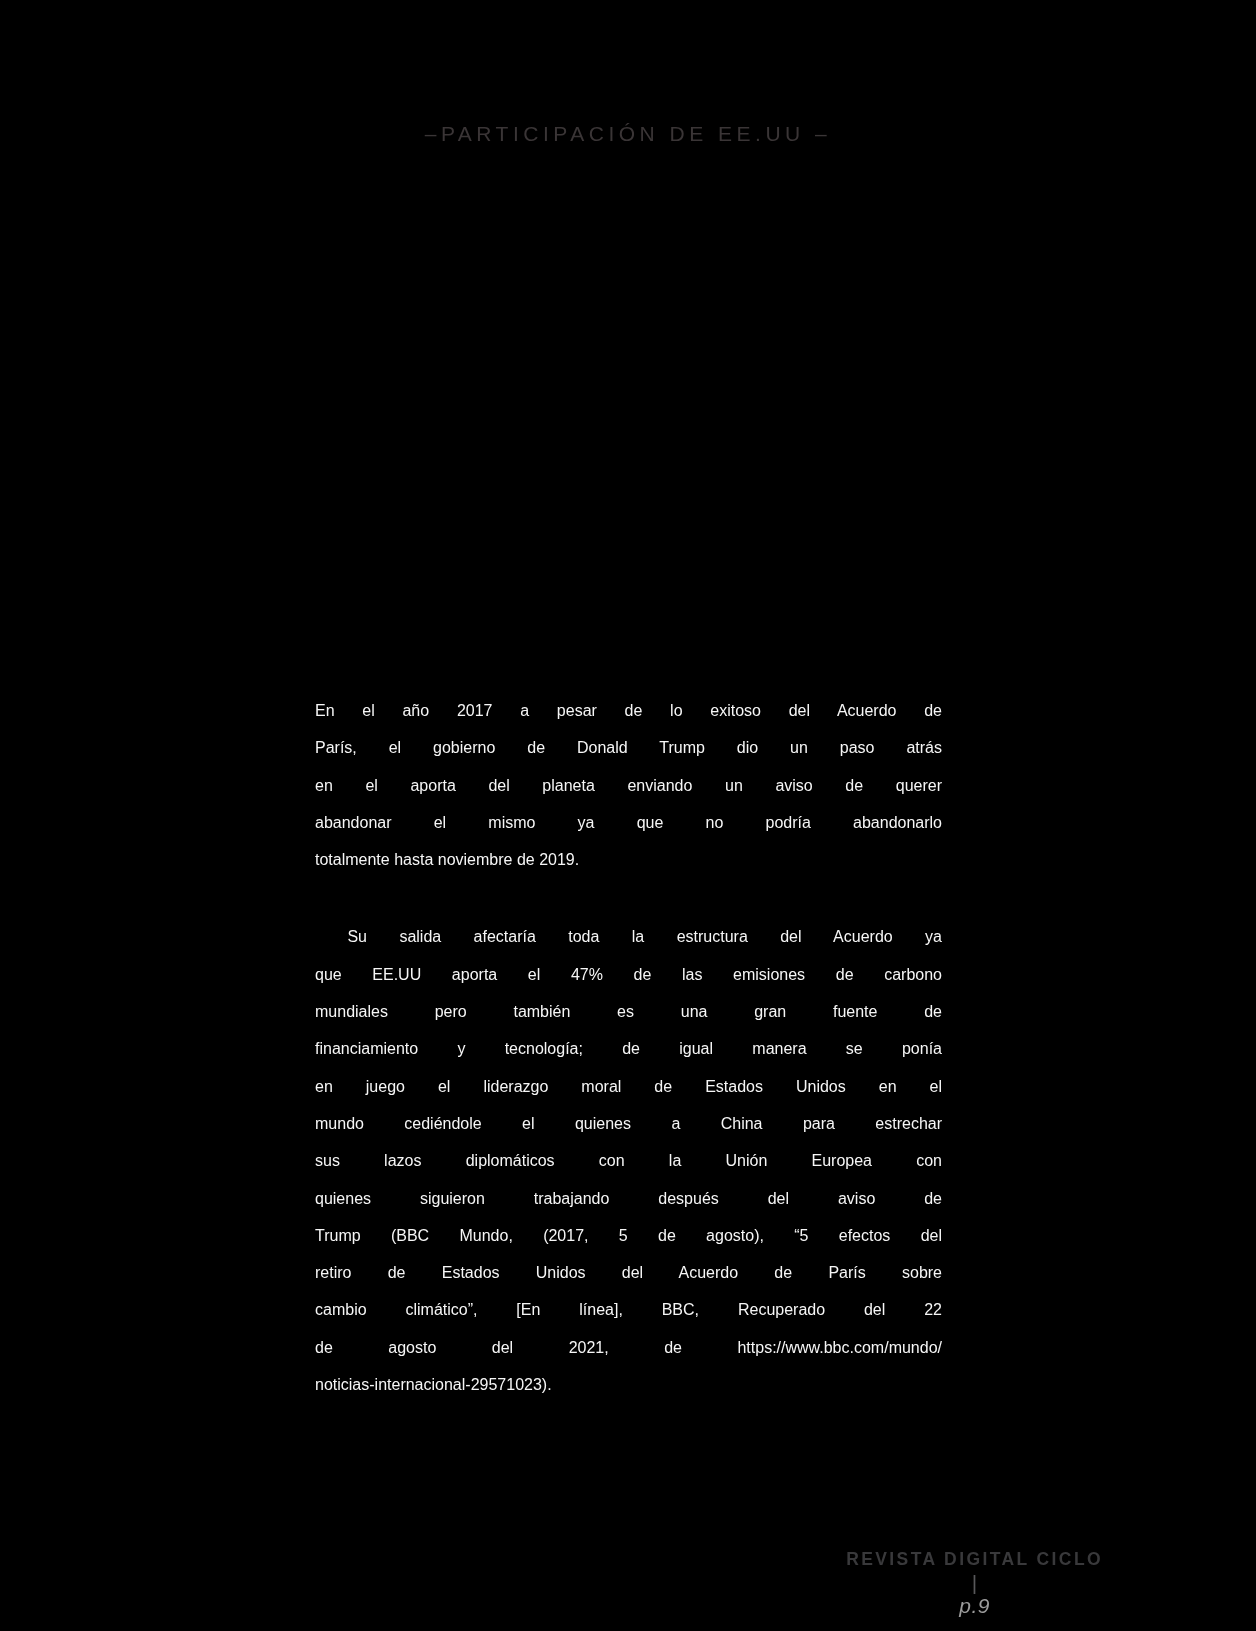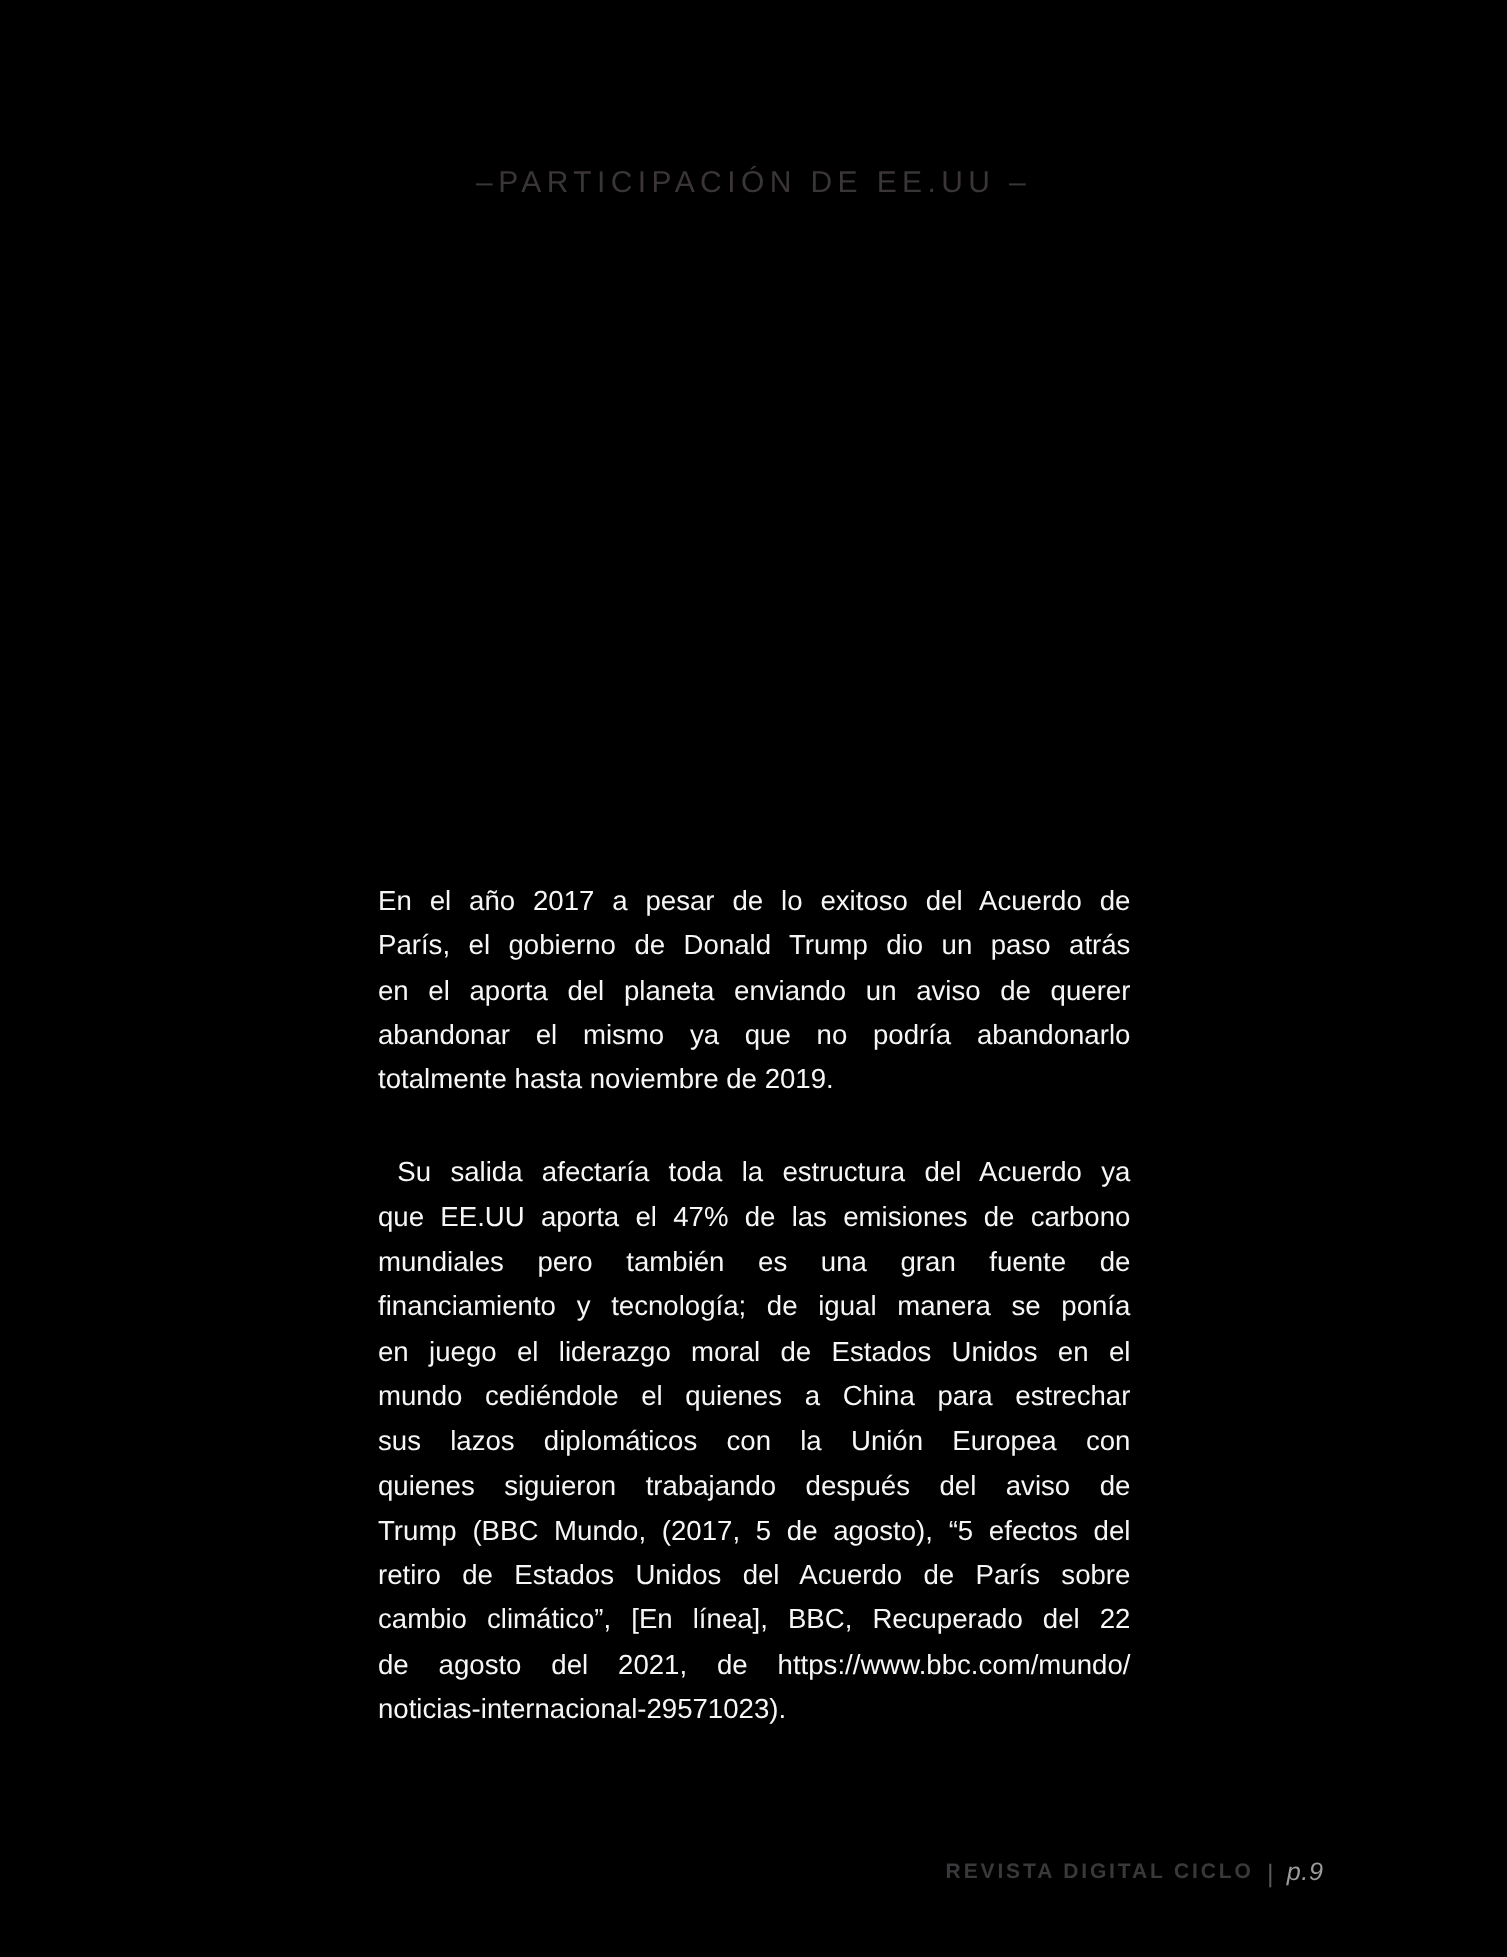--- a/index.html
+++ b/index.html
@@ -13,49 +13,50 @@
   *{margin:0;padding:0;box-sizing:border-box;}
   html,body{background:var(--background);}
   body{
     width:1256px;height:1631px;position:relative;overflow:hidden;
     font-family:"Liberation Sans",sans-serif;
   }
   .page{
     position:absolute;inset:0;background:var(--background);
   }
   .header-title{
-    position:absolute;top:138px;left:0;width:100%;
+    position:absolute;top:122px;left:0;width:100%;
     text-align:center;
-    font-size:25px;font-weight:400;
+    font-size:21px;font-weight:400;
     letter-spacing:4.5px;
     color:var(--header-text);
     text-transform:uppercase;
     white-space:pre;
   }
   .article{
-    position:absolute;left:315px;top:732px;width:627px;
+    position:absolute;left:315px;top:692px;width:627px;
     color:var(--body-text);
-    font-size:23px;line-height:37.3px;
+    font-size:16px;line-height:37.3px;
     font-weight:400;
   }
   .paragraph{margin:0 0 40px 0;}
   .paragraph:last-child{margin-bottom:4px;}
   .line{
     text-align:justify;
     text-align-last:justify;
     text-justify:inter-word;
     white-space:pre-wrap;
   }
   .line.last{
     text-align-last:left;
   }
   .footer{
     position:absolute;top:1549px;right:153px;
-    display:flex;align-items:flex-start;gap:11px;
+    display:flex;align-items:center;
     white-space:nowrap;
+    flex-direction:column;
   }
   .footer-magazine{
     font-size:17.5px;font-weight:600;letter-spacing:2.4px;
     color:var(--footer-magazine);
     text-transform:uppercase;
   }
   .footer-separator{
     font-size:21px;font-weight:300;
     color:var(--footer-separator);
     transform:translateY(1px);

